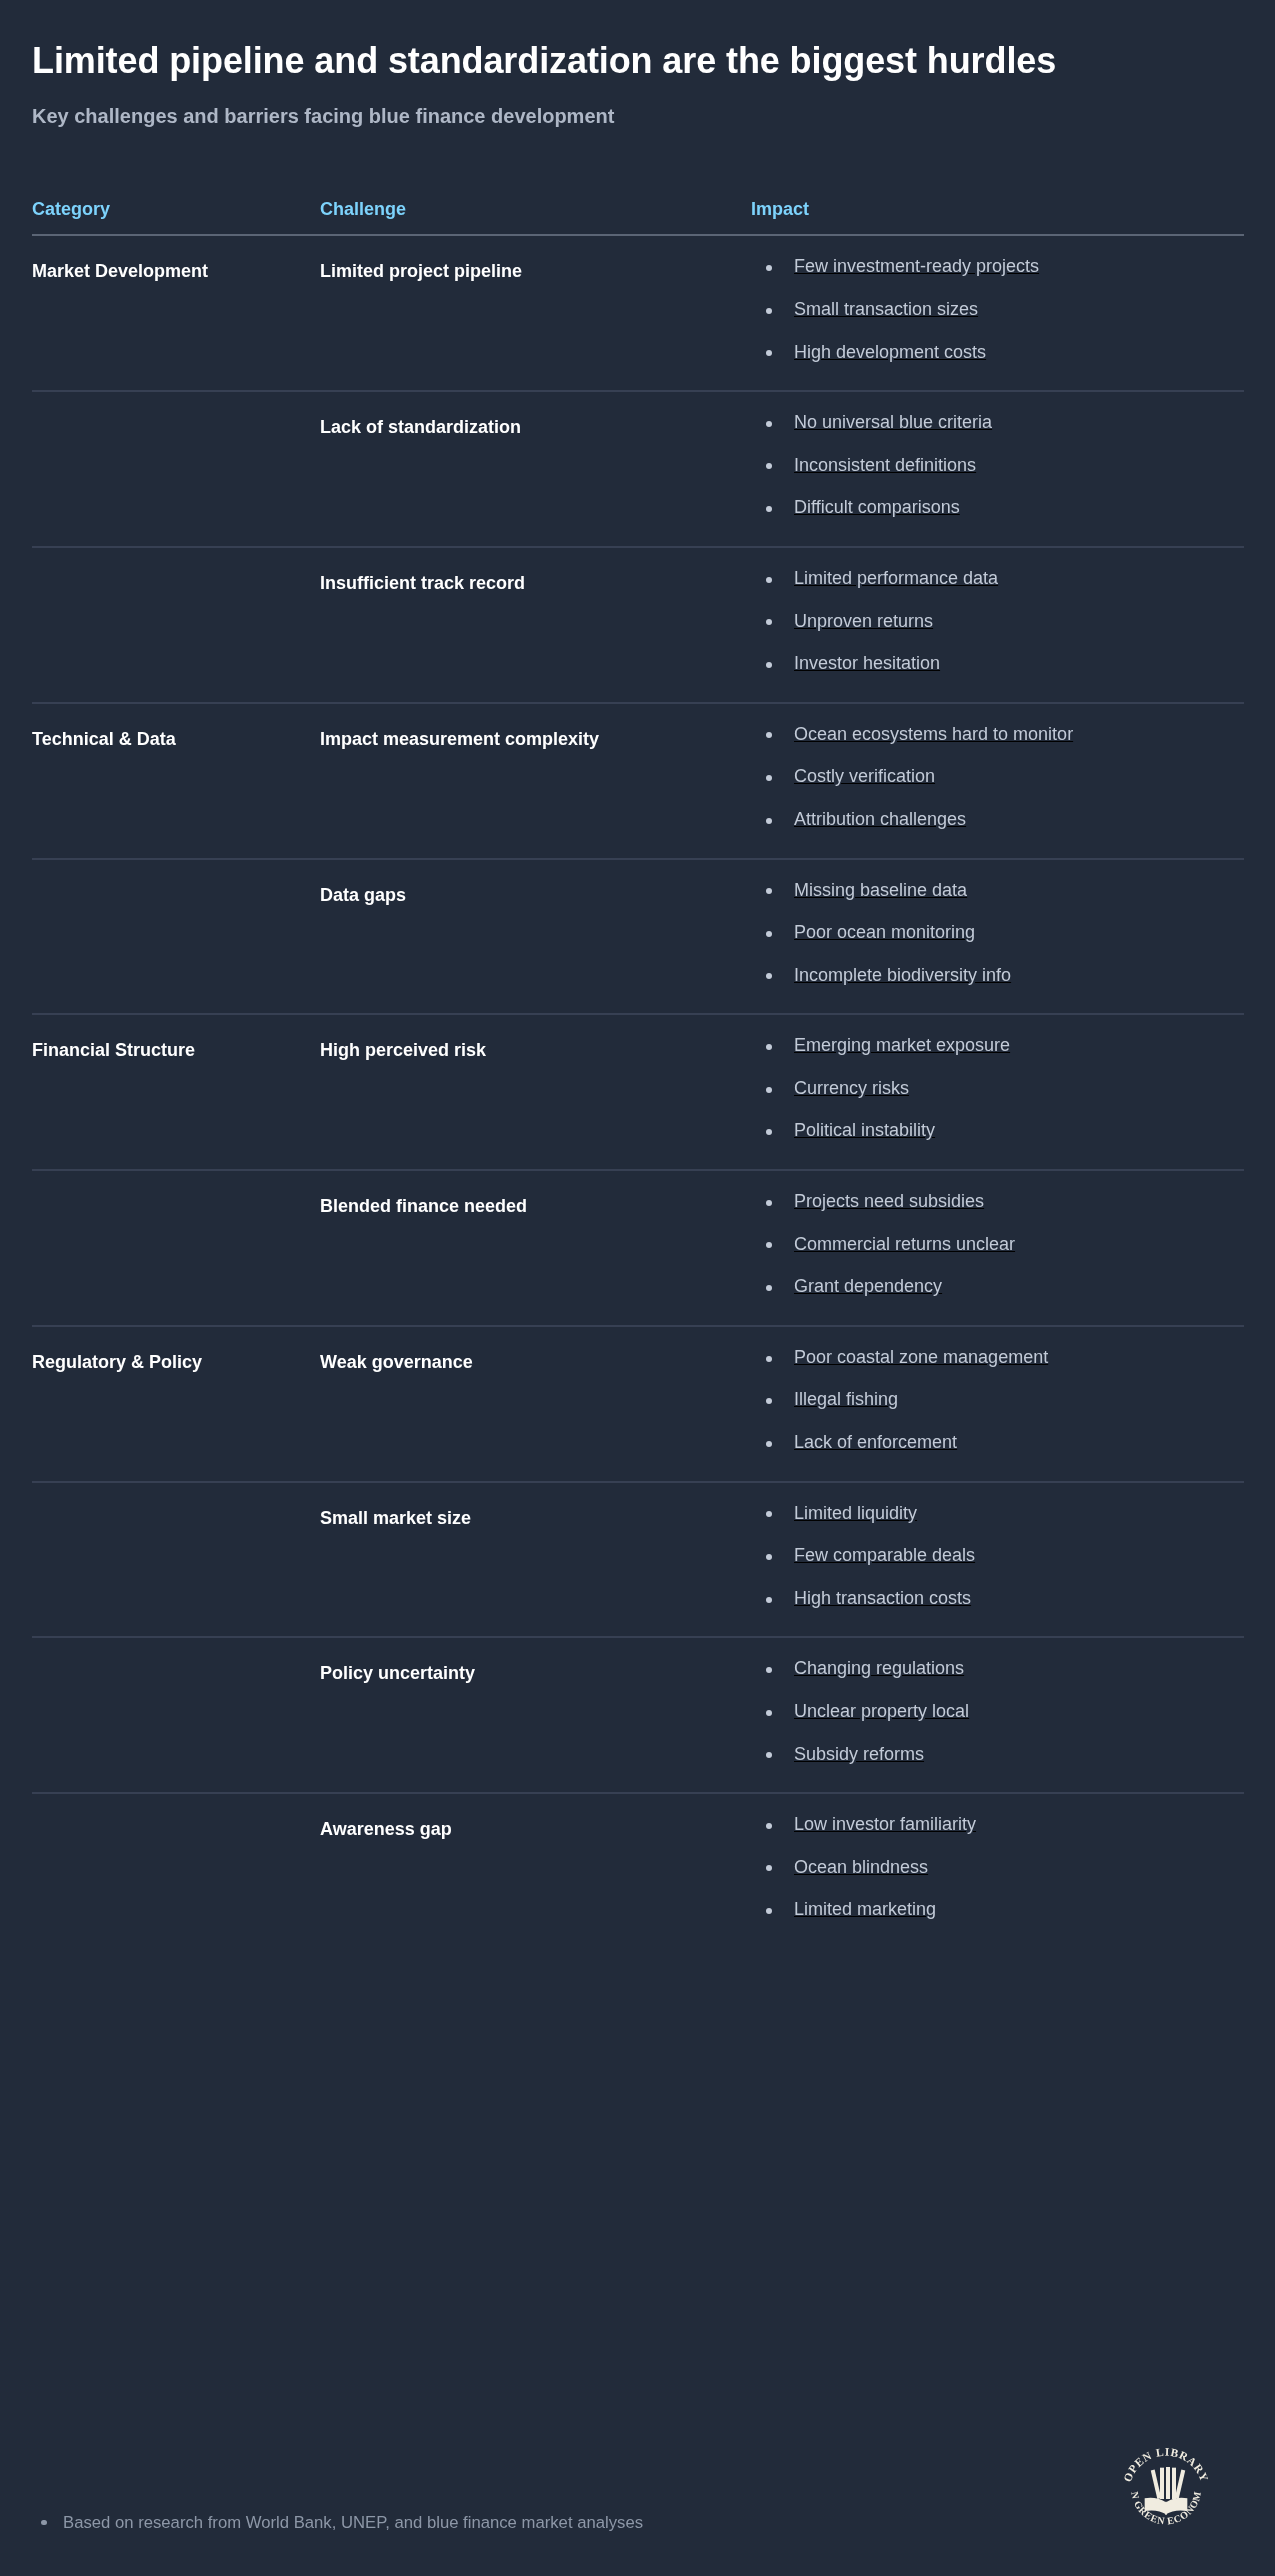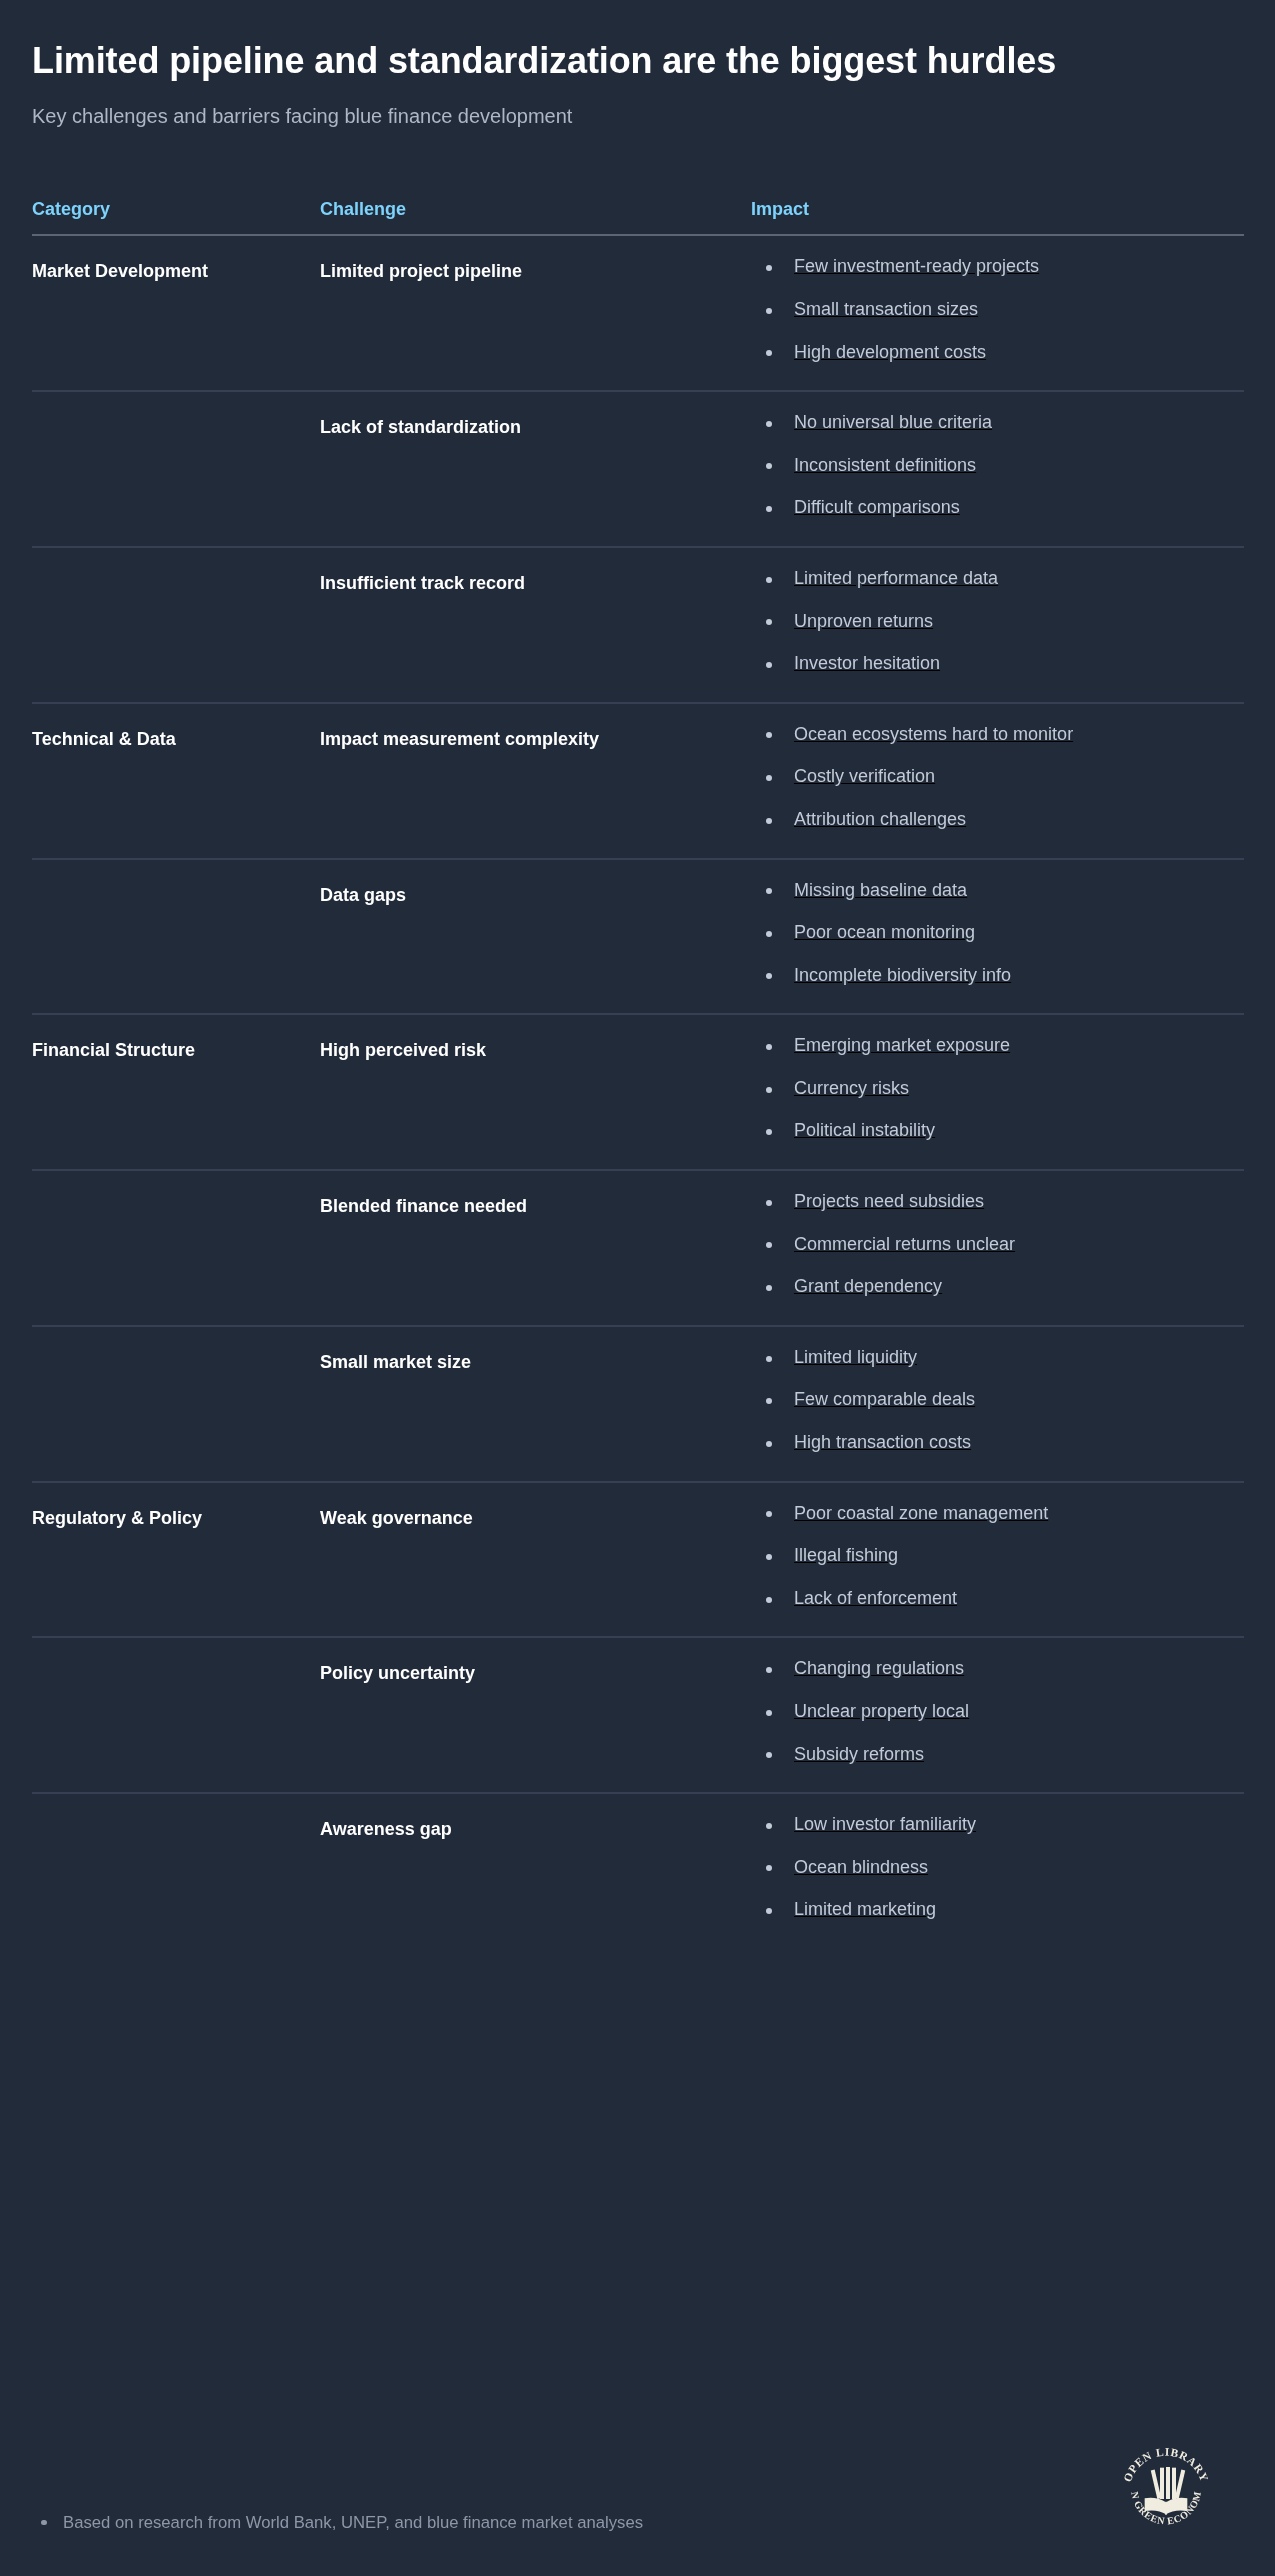--- a/index.html
+++ b/index.html
@@ -28,21 +28,21 @@
   .slide-title {
     font-size: 36px;
     font-weight: 700;
     color: #ffffff;
     letter-spacing: -0.1px;
     line-height: 1.12;
   }
   .slide-subtitle {
     margin-top: 21.4px;
     font-size: 20px;
-    font-weight: 400;
+    font-weight: 700;
     color: #aeb7c6;
     line-height: 1.3;
   }
 
   
   .table-wrap {
     margin: 70px 32px 0 32px;
   }
   table.challenge-table {
     width: 1212px;
@@ -246,38 +246,38 @@
             <td class="chal-cell">Blended finance needed</td>
             <td class="impact-cell">
               <ul class="impact-list">
                 <li><span class="bullet-dot"></span><span>Projects need subsidies</span></li>
                 <li><span class="bullet-dot"></span><span>Commercial returns unclear</span></li>
                 <li><span class="bullet-dot"></span><span>Grant dependency</span></li>
               </ul>
             </td>
           </tr>
           <tr>
+            <td class="cat-cell">Regulatory &amp; Policy</td>
+            <td class="chal-cell">Weak governance</td>
+            <td class="impact-cell">
+              <ul class="impact-list">
+                <li><span class="bullet-dot"></span><span>Poor coastal zone management</span></li>
+                <li><span class="bullet-dot"></span><span>Illegal fishing</span></li>
+                <li><span class="bullet-dot"></span><span>Lack of enforcement</span></li>
+              </ul>
+            </td>
+          </tr>
+          <tr>
             <td class="cat-cell"></td>
             <td class="chal-cell">Small market size</td>
             <td class="impact-cell">
               <ul class="impact-list">
                 <li><span class="bullet-dot"></span><span>Limited liquidity</span></li>
                 <li><span class="bullet-dot"></span><span>Few comparable deals</span></li>
                 <li><span class="bullet-dot"></span><span>High transaction costs</span></li>
-              </ul>
-            </td>
-          </tr>
-          <tr>
-            <td class="cat-cell">Regulatory &amp; Policy</td>
-            <td class="chal-cell">Weak governance</td>
-            <td class="impact-cell">
-              <ul class="impact-list">
-                <li><span class="bullet-dot"></span><span>Poor coastal zone management</span></li>
-                <li><span class="bullet-dot"></span><span>Illegal fishing</span></li>
-                <li><span class="bullet-dot"></span><span>Lack of enforcement</span></li>
               </ul>
             </td>
           </tr>
           <tr>
             <td class="cat-cell"></td>
             <td class="chal-cell">Policy uncertainty</td>
             <td class="impact-cell">
               <ul class="impact-list">
                 <li><span class="bullet-dot"></span><span>Changing regulations</span></li>
                 <li><span class="bullet-dot"></span><span>Unclear property local</span></li>

